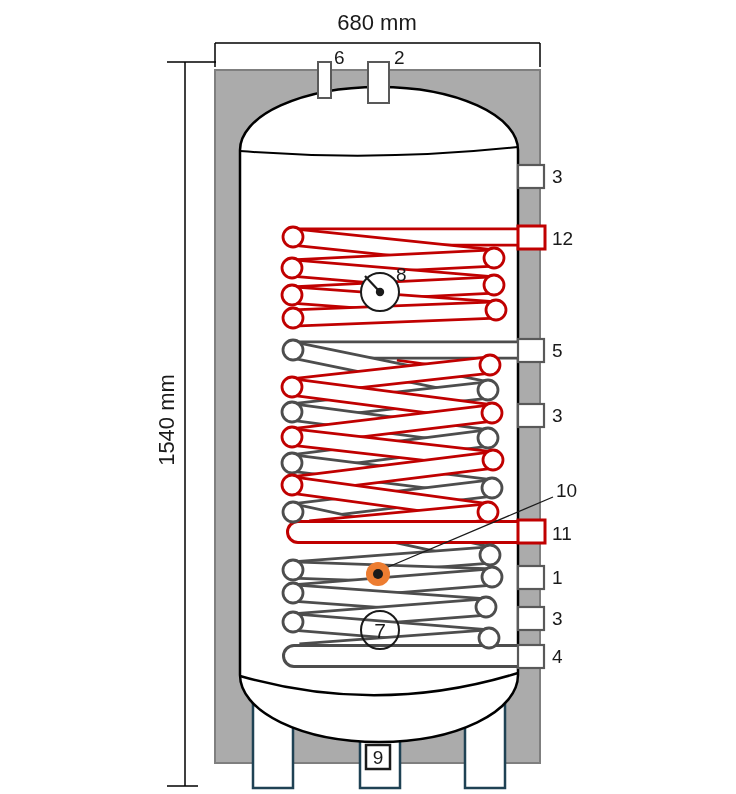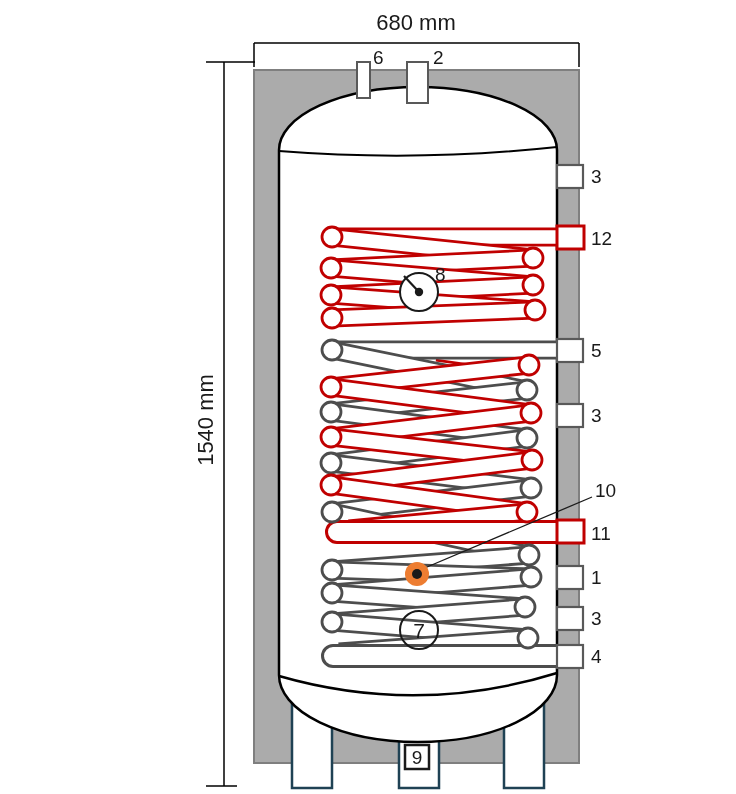--- a/index.html
+++ b/index.html
@@ -1,16 +1,16 @@
 <!DOCTYPE html>
 <html><head>
 <meta charset="utf-8">
 <style>
   html,body{margin:0;padding:0;background:#fff;}
-  .stage{position:relative;width:592px;height:794px;background:#fff;overflow:hidden;margin-left:39px;}
+  .stage{position:relative;width:592px;height:794px;background:#fff;overflow:hidden;}
   svg{display:block;font-family:"Liberation Sans",sans-serif;}
   text{fill:#1a1a1a;}
   .dim-text{font-size:22px;}
   .port-label{font-size:19px;}
   .thermo-label{font-size:19px;}
   .thermo-num{font-size:21px;}
   .dimline{stroke:#000;stroke-width:1.5;fill:none;}
 </style>
 </head>
 <body>

